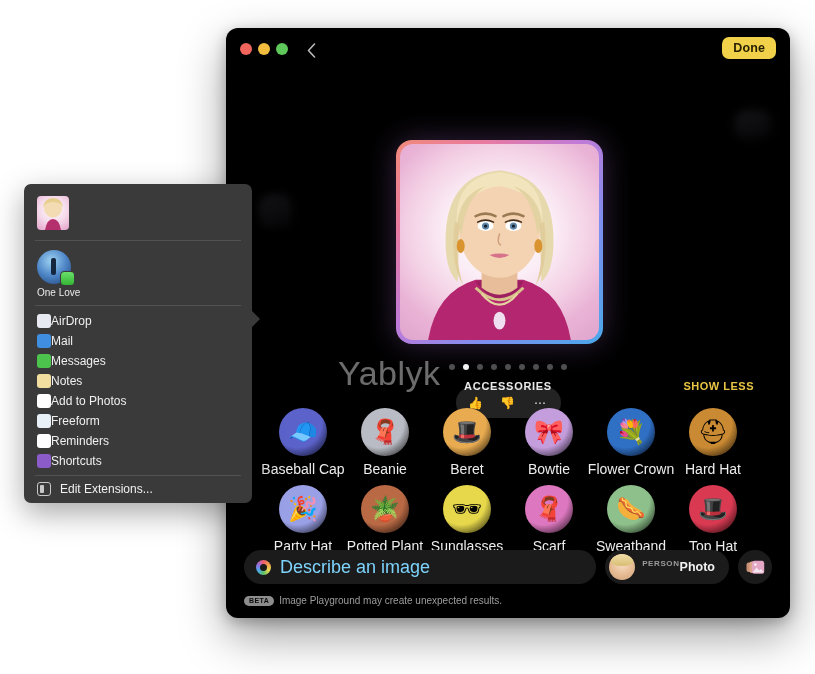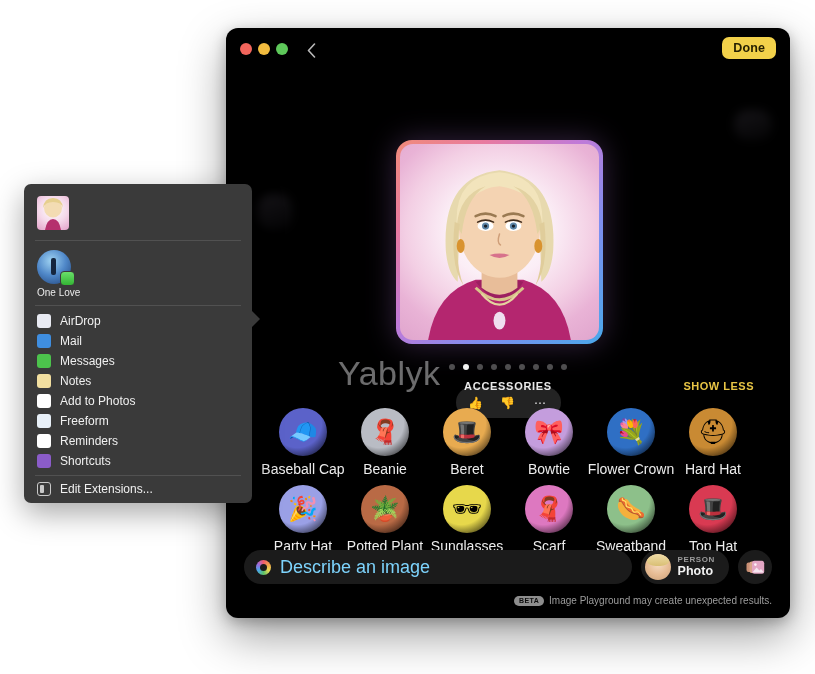--- a/index.html
+++ b/index.html
@@ -236,36 +236,36 @@
     background: radial-gradient(circle at 50% 38%, #f6ddc4 0%, #e7bc94 52%, #caa078 100%);
   }
   .chip-avatar.person::before {
     content:""; position:absolute; left:2px; top:0px; right:2px; height:12px;
     border-radius: 50% 50% 40% 40%;
     background: linear-gradient(180deg,#f0dda8,#d9bf74);
   }
   .chip-avatar.style {
     background: conic-gradient(#e8dc55,#5cc268,#4aa8e8,#9a6ce0,#f05b6a,#f0a04a,#e8dc55);
   }
-  .chip-text { display: flex; flex-direction: column; line-height: 1.12; }
+  .chip-text { display: flex; flex-direction: row; line-height: 1.12; }
   .chip-kicker {
     font-size: 8px; font-weight: bold; letter-spacing: .6px; color: #9b9b9b;
   }
   .chip-value {
     font-size: 12.5px; font-weight: bold; color: #f2f2f2;
   }
   #photo-picker {
     width: 34px; height: 34px;
     border-radius: 50%;
     background: #1b1b1b;
     display: flex; align-items: center; justify-content: center;
     cursor: pointer; flex: none;
   }
   #beta-note {
-    display: flex; align-items: center; justify-content: flex-end;
+    display: flex; align-items: center; justify-content: flex-start;
     gap: 5px; margin-top: 11px;
   }
   #beta-badge {
     background: #8d8d8d;
     color: #0d0d0d;
     font-size: 7px; font-weight: bold; letter-spacing: .4px;
     padding: 1.5px 5px; border-radius: 6px;
   }
   #beta-text { font-size: 10px; color: #9d9d9d; }
 
@@ -327,21 +327,21 @@
     border: 1.5px solid #3a3a3a;
   }
   #airdrop-label {
     margin-top: 3px;
     font-size: 10px;
     color: #ebebeb;
     white-space: nowrap;
   }
   #menu-items { padding: 5px 0 4px; }
   .menu-row {
-    display: flex; align-items: flex-end; gap: 9px;
+    display: flex; align-items: flex-end; 
     padding: 3px 13px;
     cursor: pointer;
   }
   .menu-icon {
     width: 14px; height: 14px;
     border-radius: 3px;
     flex: none;
     position: relative;
   }
   .menu-label {

